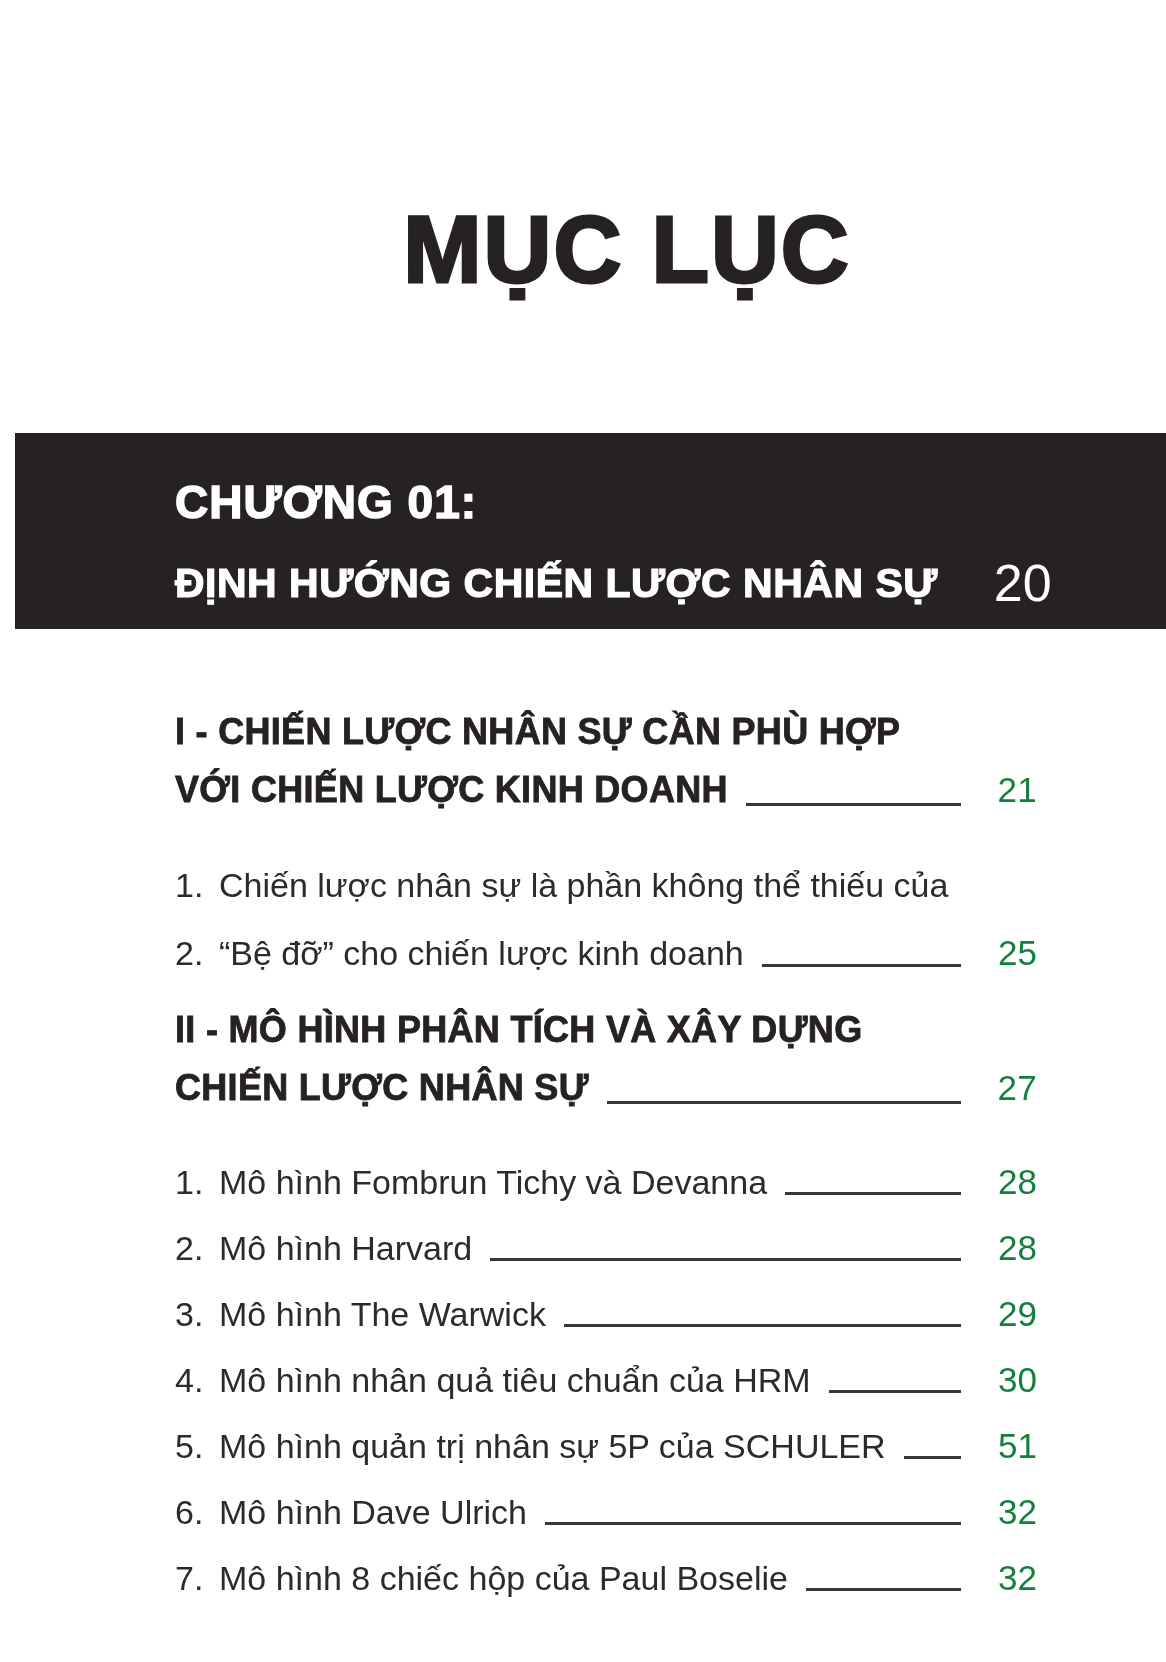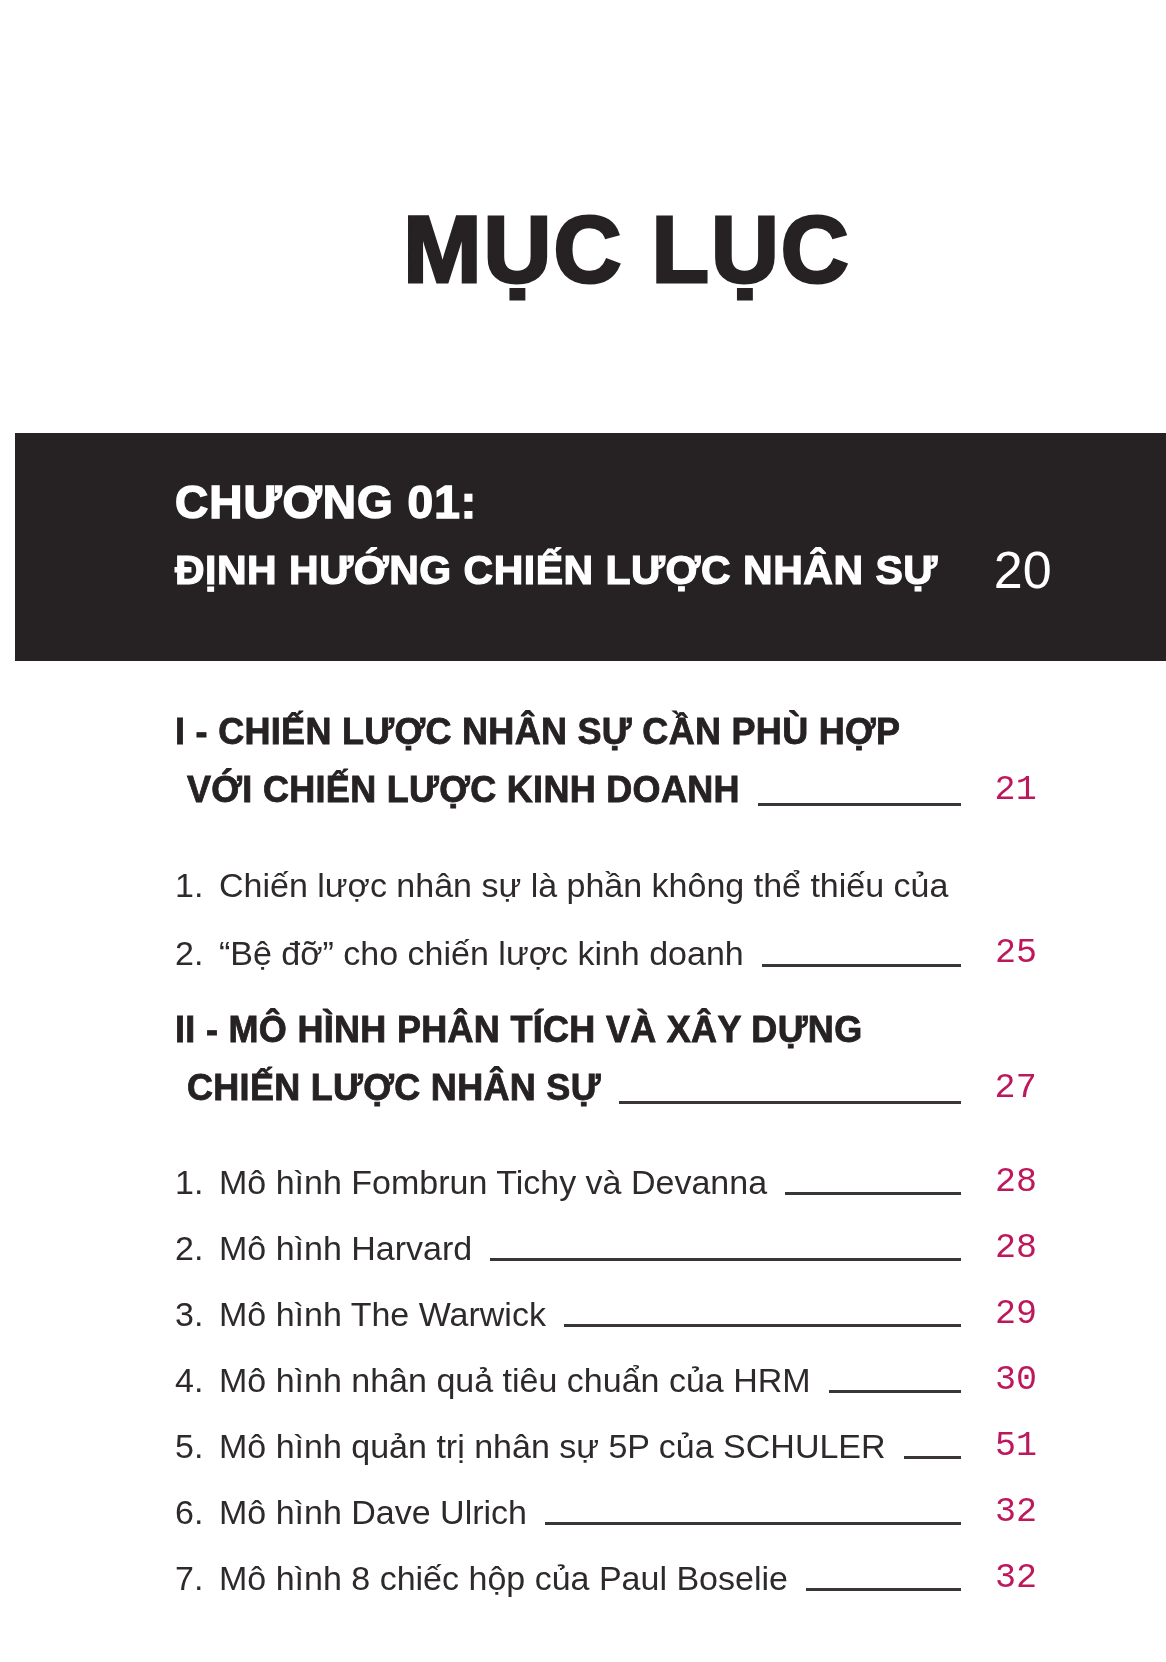--- a/index.html
+++ b/index.html
@@ -7,60 +7,60 @@
     width:1166px;height:1662px;position:relative;background:#ffffff;
     font-family:"Liberation Sans","DejaVu Sans",sans-serif;color:#2e2a2b;
     overflow:hidden;
   }
   .page-title{
     position:absolute;top:196px;left:0;width:100%;
     text-align:center;font-size:94px;font-weight:bold;color:#262122;
     letter-spacing:2px;padding-left:44px;-webkit-text-stroke:3px #262122;
   }
   .banner{
-    position:absolute;top:433px;left:15px;right:0;height:228px;
+    position:absolute;top:433px;left:15px;right:0;height:196px;
     background:#262122;color:#ffffff;box-sizing:border-box;
     padding:40px 130px 0 160px;
   }
   .banner-line1{
     font-size:46px;font-weight:bold;letter-spacing:1px;
     -webkit-text-stroke:1.5px #ffffff;line-height:58px;
   }
   .banner-line2{
-    display:flex;margin-top:10px;line-height:58px;
+    display:flex;margin-top:23px;line-height:58px;
   }
   .banner-line2 .txt{
     font-size:41px;font-weight:bold;letter-spacing:0.5px;
     -webkit-text-stroke:1.2px #ffffff;white-space:nowrap;
   }
   .banner-rule{
     width:92px;border-bottom:5px solid #ffffff;height:0;
     margin:0 26px 14px 30px;
   }
   .banner-page{font-size:52px;font-weight:400;line-height:58px;}
   .content{
     position:absolute;left:175px;top:703px;width:862px;
   }
   .hrow{line-height:58px;font-size:36px;font-weight:bold;color:#262122;
     -webkit-text-stroke:0.8px #262122;letter-spacing:0.3px;}
   .hrow2{display:flex;align-items:flex-end;}
-  .hrow2 .txt{white-space:nowrap;margin-left:12px;}
+  .hrow2 .txt{white-space:nowrap;}
   .irow{display:flex;align-items:flex-end;font-size:34px;color:#2e2a2b;}
   .sec1-items .irow{line-height:48px;}
   .sec2-items .irow{line-height:46px;}
   .irow .num{flex:0 0 44px;}
   .irow .txt{white-space:nowrap;margin-top:20px;}
   .leader{
     flex:1 1 auto;height:0;border-bottom:3px solid #3a3536;
     margin:0 20px 10px 18px;min-width:40px;
   }
   .hrow2 .leader{margin-bottom:13px;}
   .pg{
     flex:0 0 auto;min-width:56px;text-align:right;
-    font-size:35px;font-weight:400;color:#be185d;font-family:Liberation Mono, monospace;
+    font-size:35px;font-weight:400;color:#15803d;
   }
   .hrow2 .pg{-webkit-text-stroke:0;font-weight:400;}
   .gap22{margin-top:22px;}
   .gap32{margin-top:24px;}
 </style>
 </head>
 <body>
 
 <div class="page-title">MỤC LỤC</div>
 

